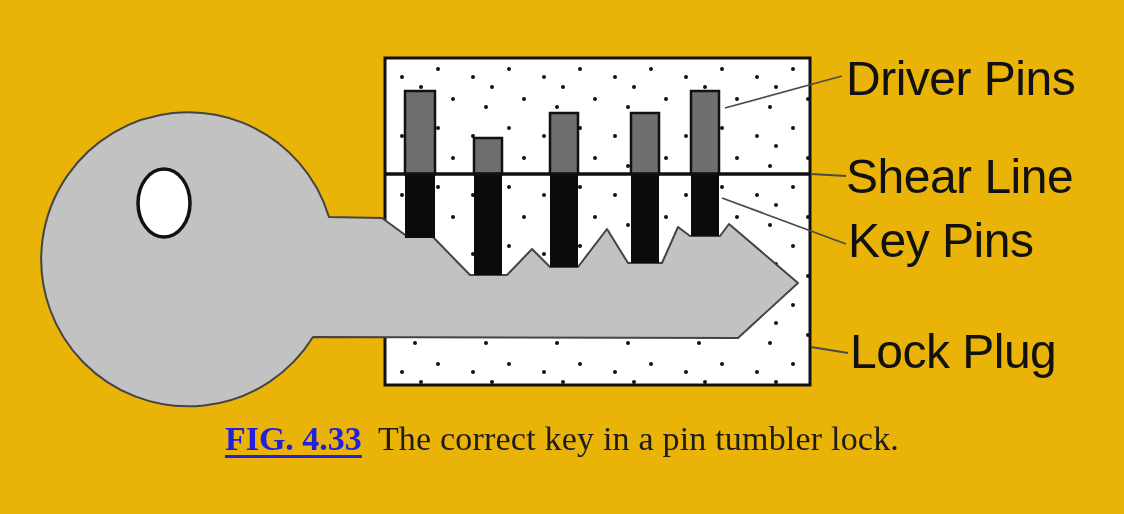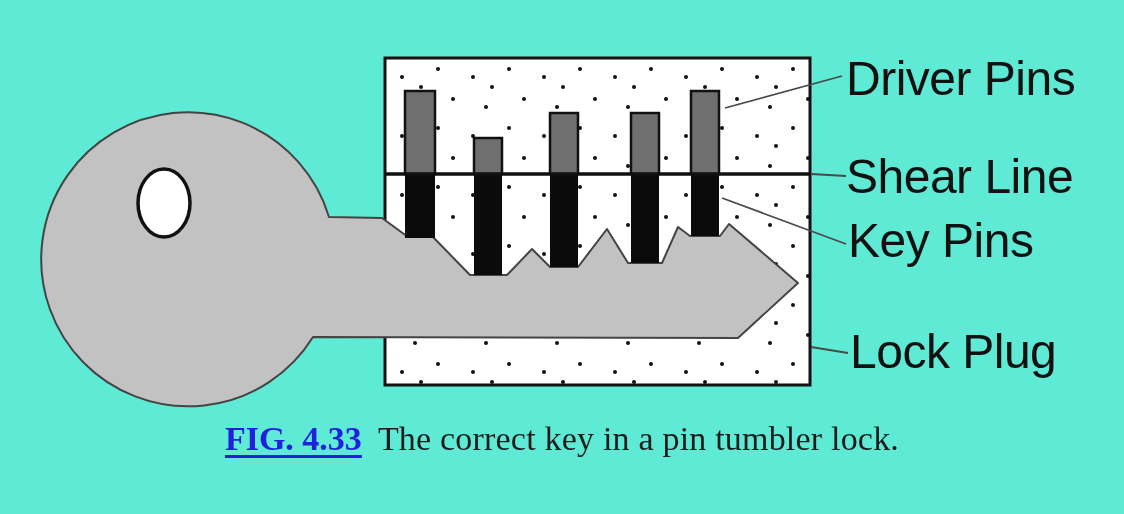--- a/index.html
+++ b/index.html
@@ -1,19 +1,19 @@
 <!DOCTYPE html>
 <html><head>
 <meta charset="utf-8">
 <style>
   html,body{margin:0;padding:0;background:#ffffff;}
   .stage{
     position:relative;
     width:1124px;height:514px;
-    background:#5eead4;
+    background:#eab308;
     overflow:hidden;
     font-family:"Liberation Sans",sans-serif;
   }
   .stage svg{position:absolute;top:0;left:0;}
   .diagram-label{
     font-family:"Liberation Sans",sans-serif;
     font-size:48px;
     letter-spacing:-0.5px;
   }
   .caption{

